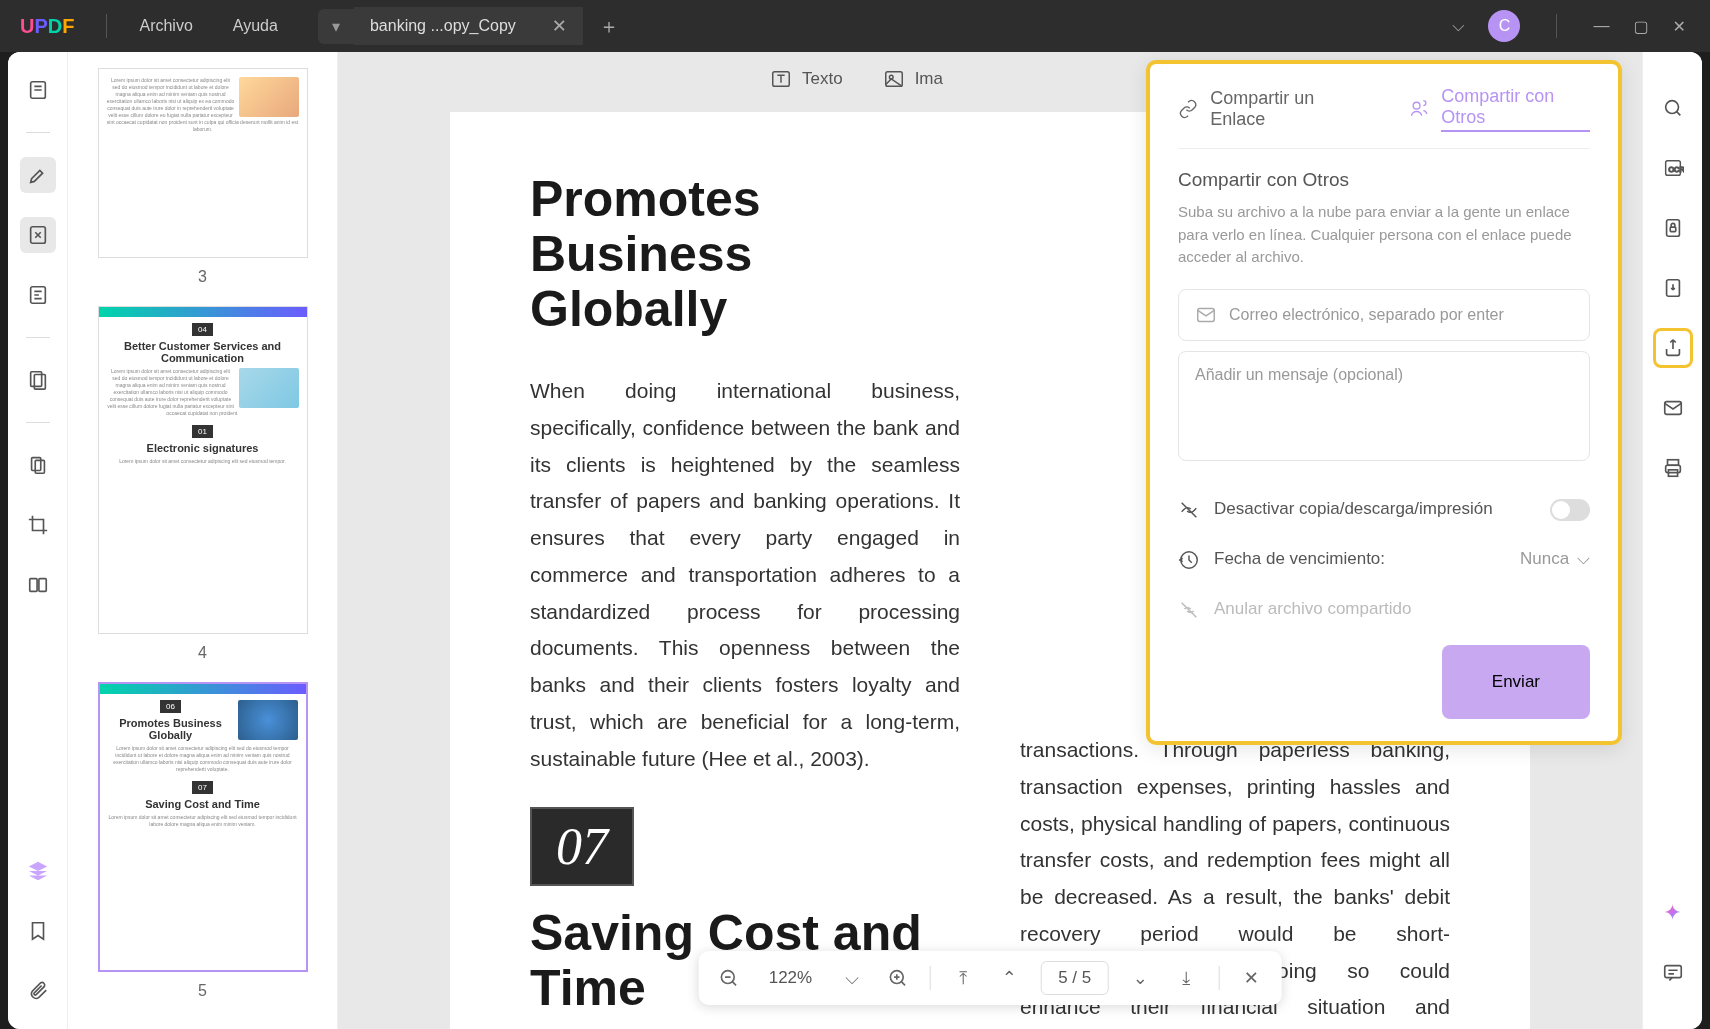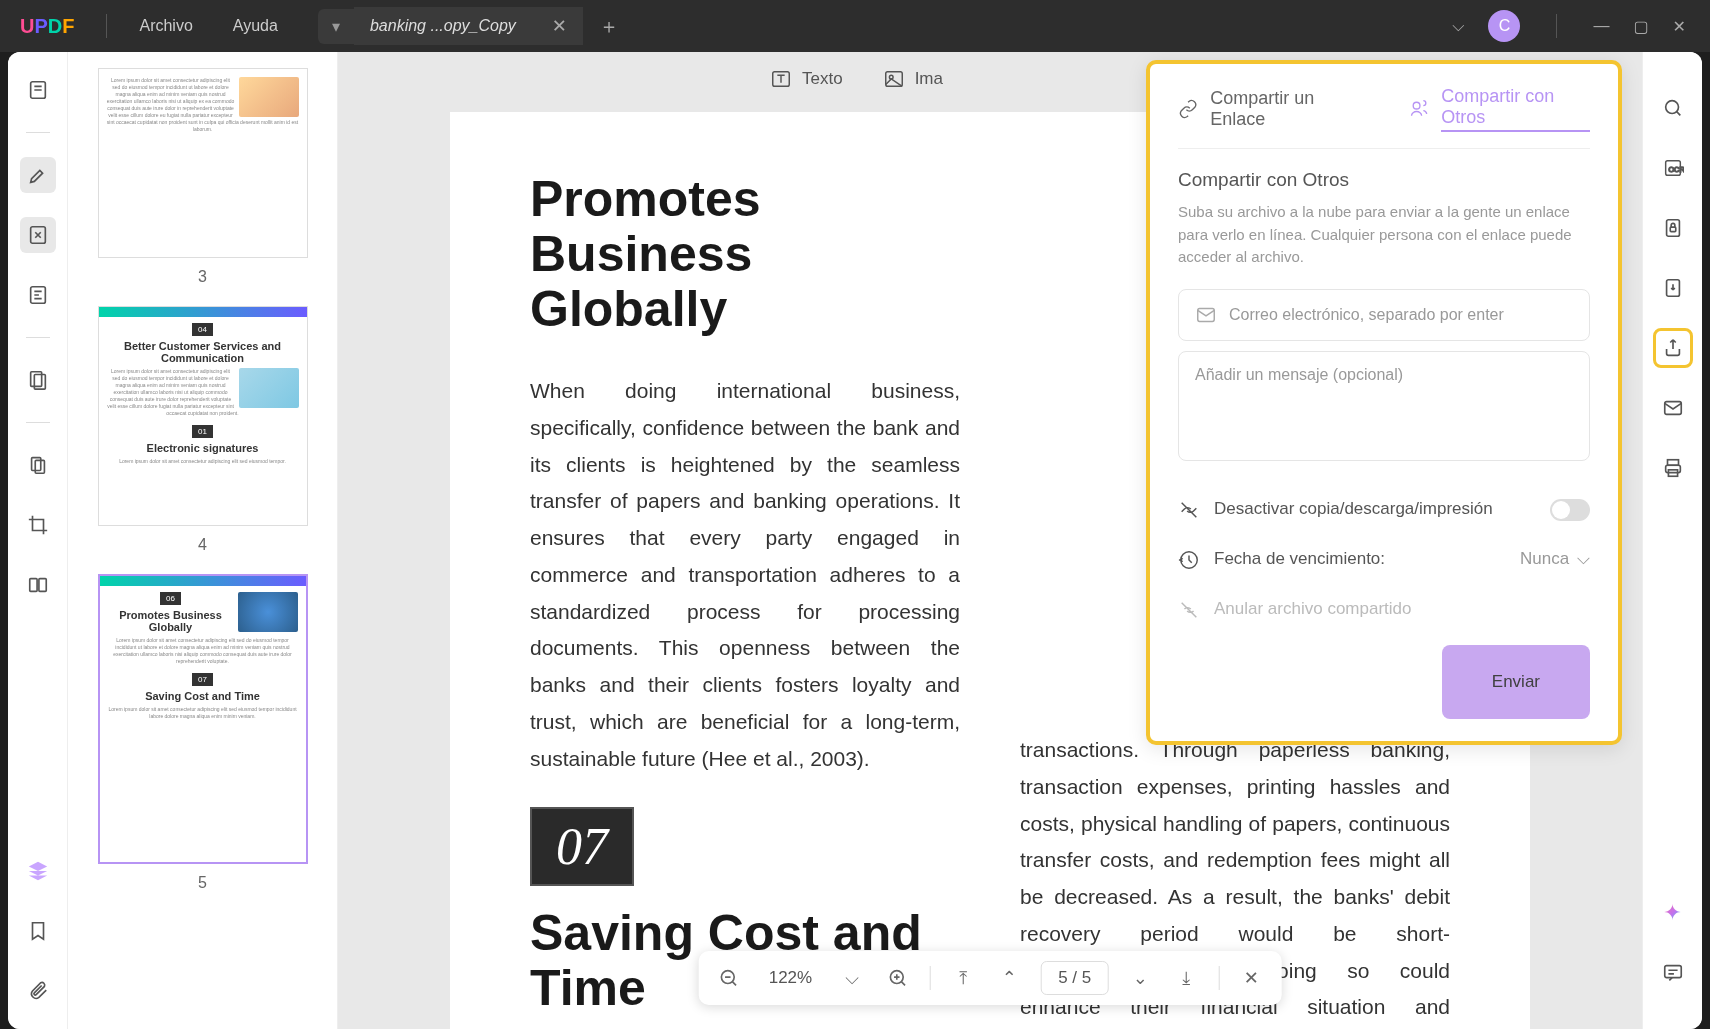--- a/index.html
+++ b/index.html
@@ -6,41 +6,41 @@
 body { background: #1e1e1e; width: 1710px; height: 1029px; overflow: hidden; }
 
 .titlebar { height: 52px; background: #2d2d2d; display: flex; align-items: center; color: #ccc; }
 .logo { font-weight: bold; font-size: 20px; padding: 0 20px; }
 .logo .u { color: #ff4d94; } .logo .p { color: #6b5cff; } .logo .d { color: #00d4aa; } .logo .f { color: #ffa500; }
 .titlebar-sep { width: 1px; height: 24px; background: #555; margin: 0 12px; }
 .menu-item { padding: 0 20px; font-size: 16px; cursor: pointer; }
 .tab-area { display: flex; align-items: center; margin-left: 20px; }
 .tab-dropdown { padding: 8px 14px; background: #3a3a3a; border-radius: 6px 0 0 6px; color: #999; }
 .tab { display: flex; align-items: center; padding: 8px 16px; background: #3a3a3a; gap: 36px; }
-.tab-title { color: #ddd; font-size: 16px; font-style: italic; }
+.tab-title { color: #ddd; font-size: 16px; }
 .tab-close { color: #aaa; font-size: 18px; cursor: pointer; }
 .new-tab { padding: 8px 16px; color: #aaa; font-size: 20px; cursor: pointer; }
 .titlebar-right { margin-left: auto; display: flex; align-items: center; gap: 24px; padding-right: 24px; }
 .avatar { width: 32px; height: 32px; border-radius: 50%; background: #b794f4; color: #fff; display: flex; align-items: center; justify-content: center; font-size: 16px; }
 .win-btn { color: #aaa; font-size: 16px; cursor: pointer; }
 
 .main { display: flex; height: calc(100% - 52px); background: #f5f5f5; border-radius: 12px; margin: 0 8px 8px 8px; overflow: hidden; }
 
 .left-toolbar { width: 60px; background: #fff; display: flex; flex-direction: column; align-items: center; padding: 20px 0; gap: 24px; border-right: 1px solid #eee; }
 .tool-btn { width: 36px; height: 36px; display: flex; align-items: center; justify-content: center; color: #555; cursor: pointer; border-radius: 6px; }
 .tool-btn.active { background: #e8e8e8; }
 .tool-sep { width: 24px; height: 1px; background: #ddd; }
 .left-bottom { margin-top: auto; display: flex; flex-direction: column; align-items: center; gap: 24px; }
 .layers-icon { color: #c9a5ff; }
 
 .thumbnails { width: 270px; background: #fff; padding: 16px; overflow-y: auto; border-right: 1px solid #eee; }
 .thumb { margin-bottom: 20px; text-align: center; }
 .thumb-page { width: 210px; height: 190px; margin: 0 auto 10px; background: #fff; border: 1px solid #ddd; position: relative; overflow: hidden; font-size: 5px; color: #999; padding: 8px; }
 .thumb-page.t3 { height: 190px; }
-.thumb-page.t4 { height: 220px; }
+.thumb-page.t4 { height: 328px; }
 .thumb-page.t5 { height: 290px; border: 2px solid #b794f4; }
 .thumb-header { height: 10px; background: linear-gradient(90deg, #00d4aa, #6b5cff); margin: -8px -8px 6px -8px; }
 .thumb-badge { display: inline-block; background: #333; color: #fff; padding: 2px 6px; font-size: 8px; margin-bottom: 4px; }
 .thumb-title { font-size: 11px; font-weight: bold; color: #333; margin-bottom: 4px; }
 .thumb-img { float: right; width: 60px; height: 40px; background: linear-gradient(135deg, #ffd89b, #e8a87c); border-radius: 2px; margin-left: 4px; }
 .thumb-img.blue { background: linear-gradient(135deg, #a8d8ea, #7ec8e3); }
 .thumb-img.globe { background: radial-gradient(circle, #4a90d9, #2c5f8d); }
 .thumb-text { font-size: 5px; line-height: 1.4; color: #888; }
 .thumb-num { font-size: 16px; color: #666; }
 
@@ -63,21 +63,21 @@
 .share-tab.active .tab-text { border-bottom: 2px solid #b794f4; padding-bottom: 2px; }
 .share-section-title { font-size: 19px; color: #555; margin-bottom: 10px; }
 .share-desc { font-size: 15px; color: #999; line-height: 1.5; margin-bottom: 20px; }
 .share-input { width: 100%; border: 1px solid #e5e5e5; border-radius: 8px; padding: 14px 16px; font-size: 16px; color: #999; display: flex; align-items: center; gap: 12px; margin-bottom: 10px; }
 .share-textarea { width: 100%; border: 1px solid #e5e5e5; border-radius: 8px; padding: 14px 16px; font-size: 16px; color: #999; height: 110px; margin-bottom: 24px; }
 .share-row { display: flex; align-items: flex-start; gap: 14px; padding: 14px 0; font-size: 17px; color: #555; }
 .share-row.disabled { color: #bbb; }
 .toggle { margin-left: auto; width: 40px; height: 22px; background: #ddd; border-radius: 11px; position: relative; }
 .toggle::after { content: ''; position: absolute; width: 18px; height: 18px; background: #fff; border-radius: 50%; top: 2px; left: 2px; }
 .expiry-val { margin-left: auto; color: #999; display: flex; align-items: center; gap: 8px; }
-.send-btn { margin-left: auto; display: block; background: #c8a8f0; color: #404040; border: none; padding: 27px 50px; border-radius: 8px; font-size: 17px; cursor: pointer; margin-top: 10px; }
+.send-btn { margin-left: auto; display: block; background: #c8a8f0; color: #000000; border: none; padding: 27px 50px; border-radius: 8px; font-size: 17px; cursor: pointer; margin-top: 10px; }
 
 .right-toolbar { width: 60px; background: #fff; display: flex; flex-direction: column; align-items: center; padding: 36px 0; gap: 20px; border-left: 1px solid #eee; }
 .right-btn { width: 40px; height: 40px; display: flex; align-items: center; justify-content: center; color: #555; cursor: pointer; border-radius: 8px; }
 .right-btn.highlighted { border: 3px solid #f4c430; }
 .right-bottom { margin-top: auto; display: flex; flex-direction: column; align-items: center; gap: 20px; }
 .ai-icon { background: linear-gradient(135deg, #ff6b9d, #c471ed, #12d8fa); -webkit-background-clip: text; color: transparent; font-size: 22px; }
 
 .zoom-bar { position: absolute; bottom: 24px; left: 50%; transform: translateX(-50%); background: #fff; border-radius: 10px; box-shadow: 0 2px 12px rgba(0,0,0,0.15); display: flex; align-items: center; padding: 10px 16px; gap: 18px; z-index: 20; }
 .zoom-btn { width: 28px; height: 28px; display: flex; align-items: center; justify-content: center; color: #666; cursor: pointer; font-size: 18px; }
 .zoom-val { font-size: 17px; color: #555; padding: 0 8px; }

